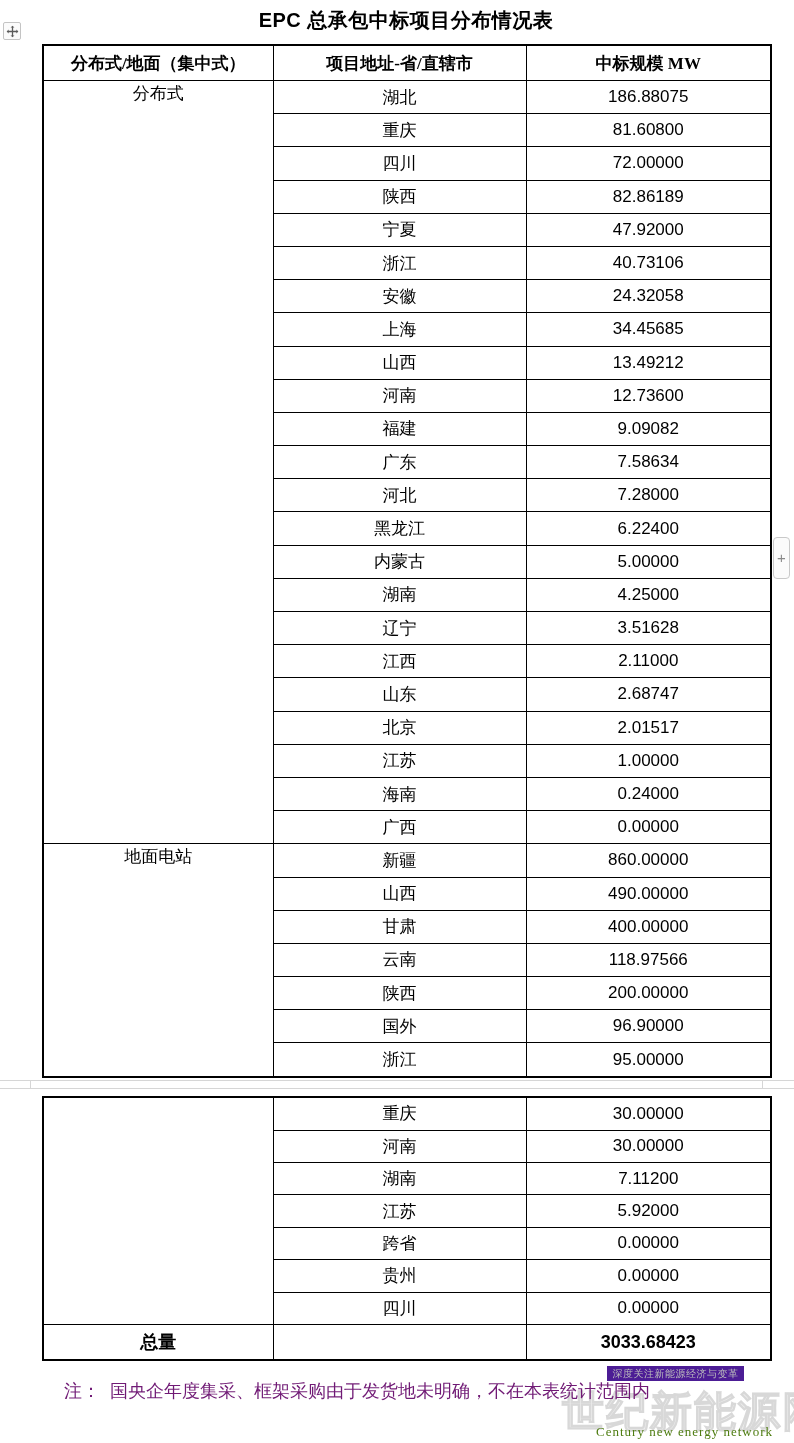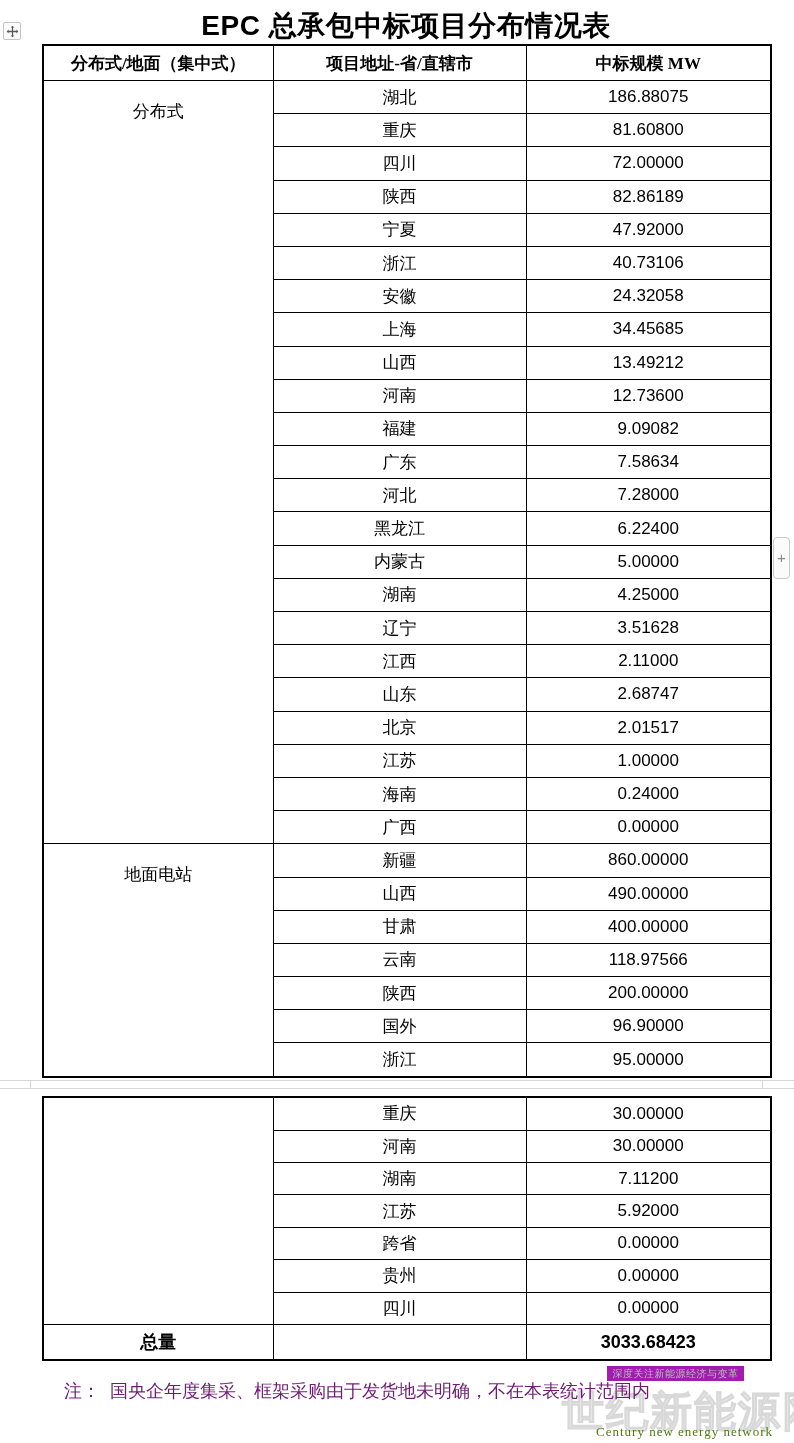--- a/index.html
+++ b/index.html
@@ -2,62 +2,62 @@
 <html><head>
 <meta charset="utf-8">
 <style>
   html,body{margin:0;padding:0;}
   body{
     width:794px;height:1443px;position:relative;overflow:hidden;
     background:#ffffff;font-family:"Liberation Sans","DejaVu Sans",sans-serif;color:#000;
   }
   .title{
     position:absolute;left:42px;top:7px;width:728px;text-align:center;
-    font-size:28px;font-weight:bold;letter-spacing:0.5px;
+    font-size:20px;font-weight:bold;letter-spacing:0.5px;
   }
   .move-handle{
     position:absolute;left:3px;top:22px;width:18px;height:18px;box-sizing:border-box;
     border:1px solid #c4c4c4;background:#fbfbfb;border-radius:2px;
     display:flex;align-items:center;justify-content:center;
   }
   table.tbl{
     position:absolute;border-collapse:collapse;table-layout:fixed;
     border:2px solid #000;
   }
   table.part1{left:42px;top:44px;width:728px;height:1034px;}
   table.part2{left:42px;top:1096px;width:728px;height:265px;}
   .tbl col.c1{width:230px}
   .tbl col.c2{width:253px}
   .tbl col.c3{width:245px}
   .tbl th,.tbl td{
     border:1px solid #000;text-align:center;vertical-align:middle;
     font-size:17px;padding:0;overflow:hidden;white-space:nowrap;
   }
   .tbl thead th{height:34px;font-weight:bold;font-size:17px;font-family:Liberation Serif, serif;}
-  .tbl td.cat{vertical-align:top;padding-top:19px;}
+  .tbl td.cat{vertical-align:top;padding-top:1px;}
   .tbl tr.total-row td{font-weight:bold;font-size:18px;height:34px;margin-top:8px;}
   .page-gap{
     position:absolute;left:0;top:1080px;width:794px;height:9px;box-sizing:border-box;
     border-top:1px solid #d6d6d6;border-bottom:1px solid #d6d6d6;background:#ffffff;
   }
   .gap-tick{position:absolute;top:0;height:100%;border-left:1px solid #d6d6d6;}
   .gap-tick.left{left:30px;}
   .gap-tick.right{left:762px;}
   .plus-btn{
     position:absolute;left:773px;top:537px;width:17px;height:42px;box-sizing:border-box;
     border:1px solid #c9c9c9;border-radius:4px;background:#fbfbfb;color:#8a8a8a;
     font-size:15px;line-height:40px;text-align:center;user-select:none;
   }
   .note{
     position:absolute;left:64px;top:1379px;font-size:18px;color:#701a75;
     white-space:pre;z-index:3;
   }
   .wm-tagline{
     position:absolute;left:607px;top:1366px;width:137px;height:15px;box-sizing:border-box;
-    background:#a21caf;color:#bdbdbd;font-size:10px;line-height:15px;text-align:center;
+    background:#4c1d95;color:#bdbdbd;font-size:10px;line-height:15px;text-align:center;
     letter-spacing:0.5px;z-index:1;white-space:nowrap;overflow:hidden;
   }
   .wm-brand{
     position:absolute;left:562px;top:1384px;font-size:42px;font-weight:bold;
     color:#efefef;-webkit-text-stroke:1px #d8d8d8;letter-spacing:2px;
     white-space:nowrap;z-index:1;
   }
   .wm-sub{
     position:absolute;left:596px;top:1424px;font-size:13px;color:#4d7c0f;
     font-family:"Liberation Serif","DejaVu Serif",serif;letter-spacing:1px;

